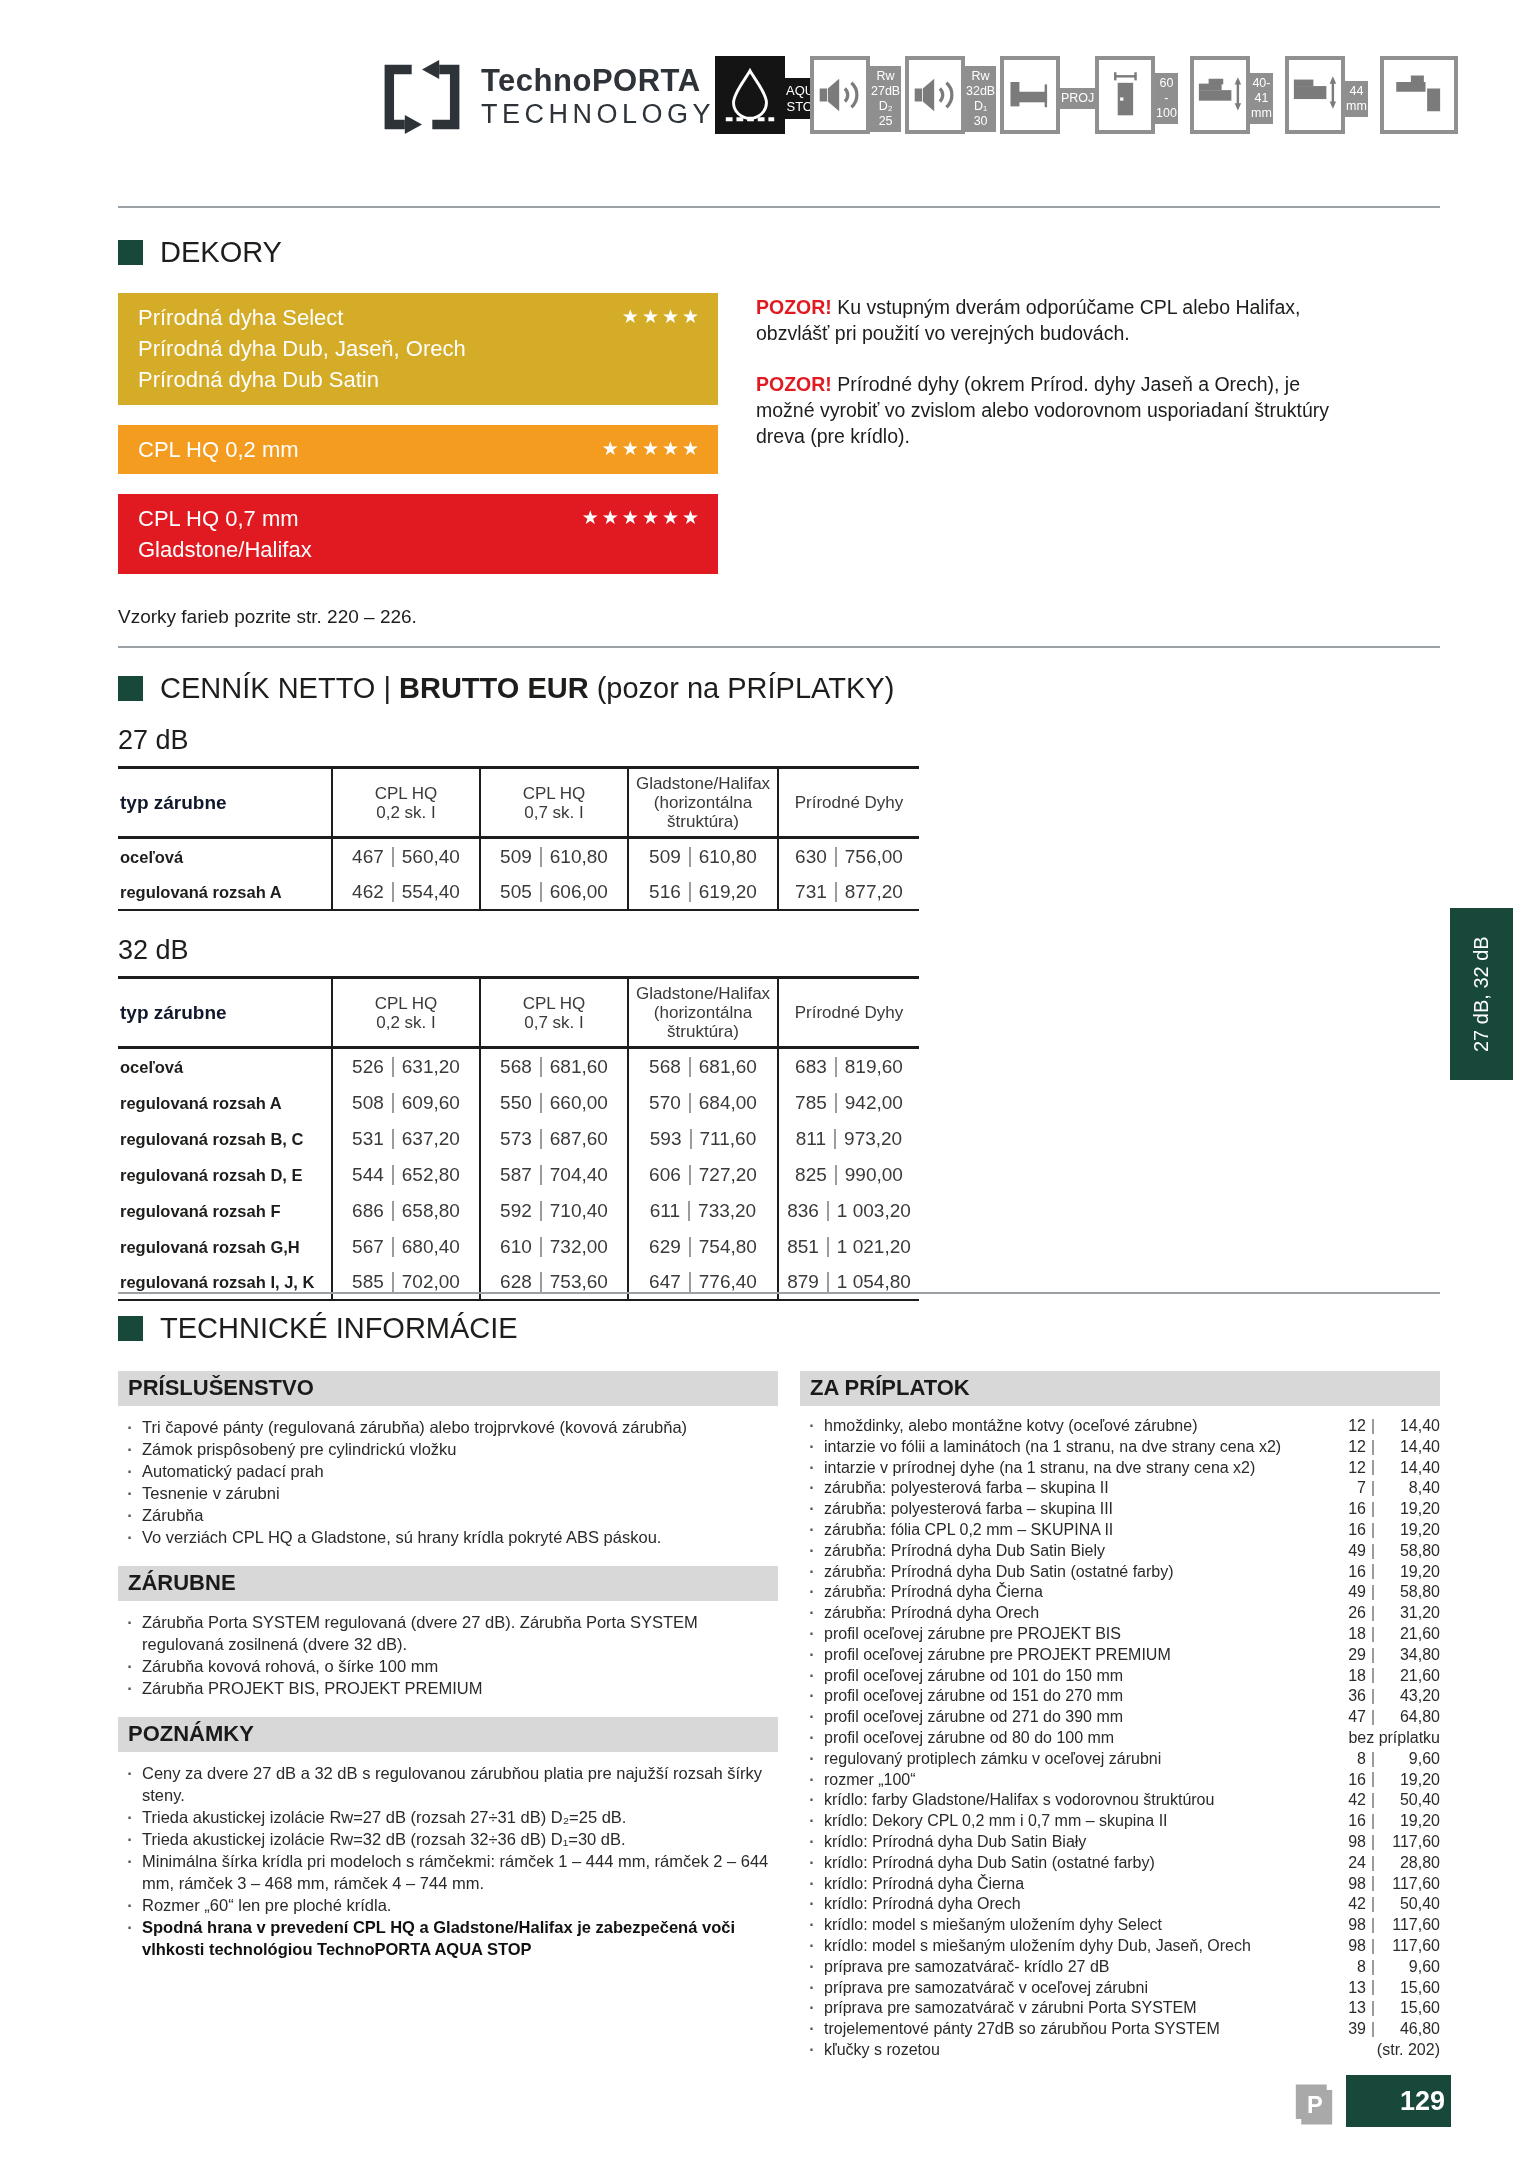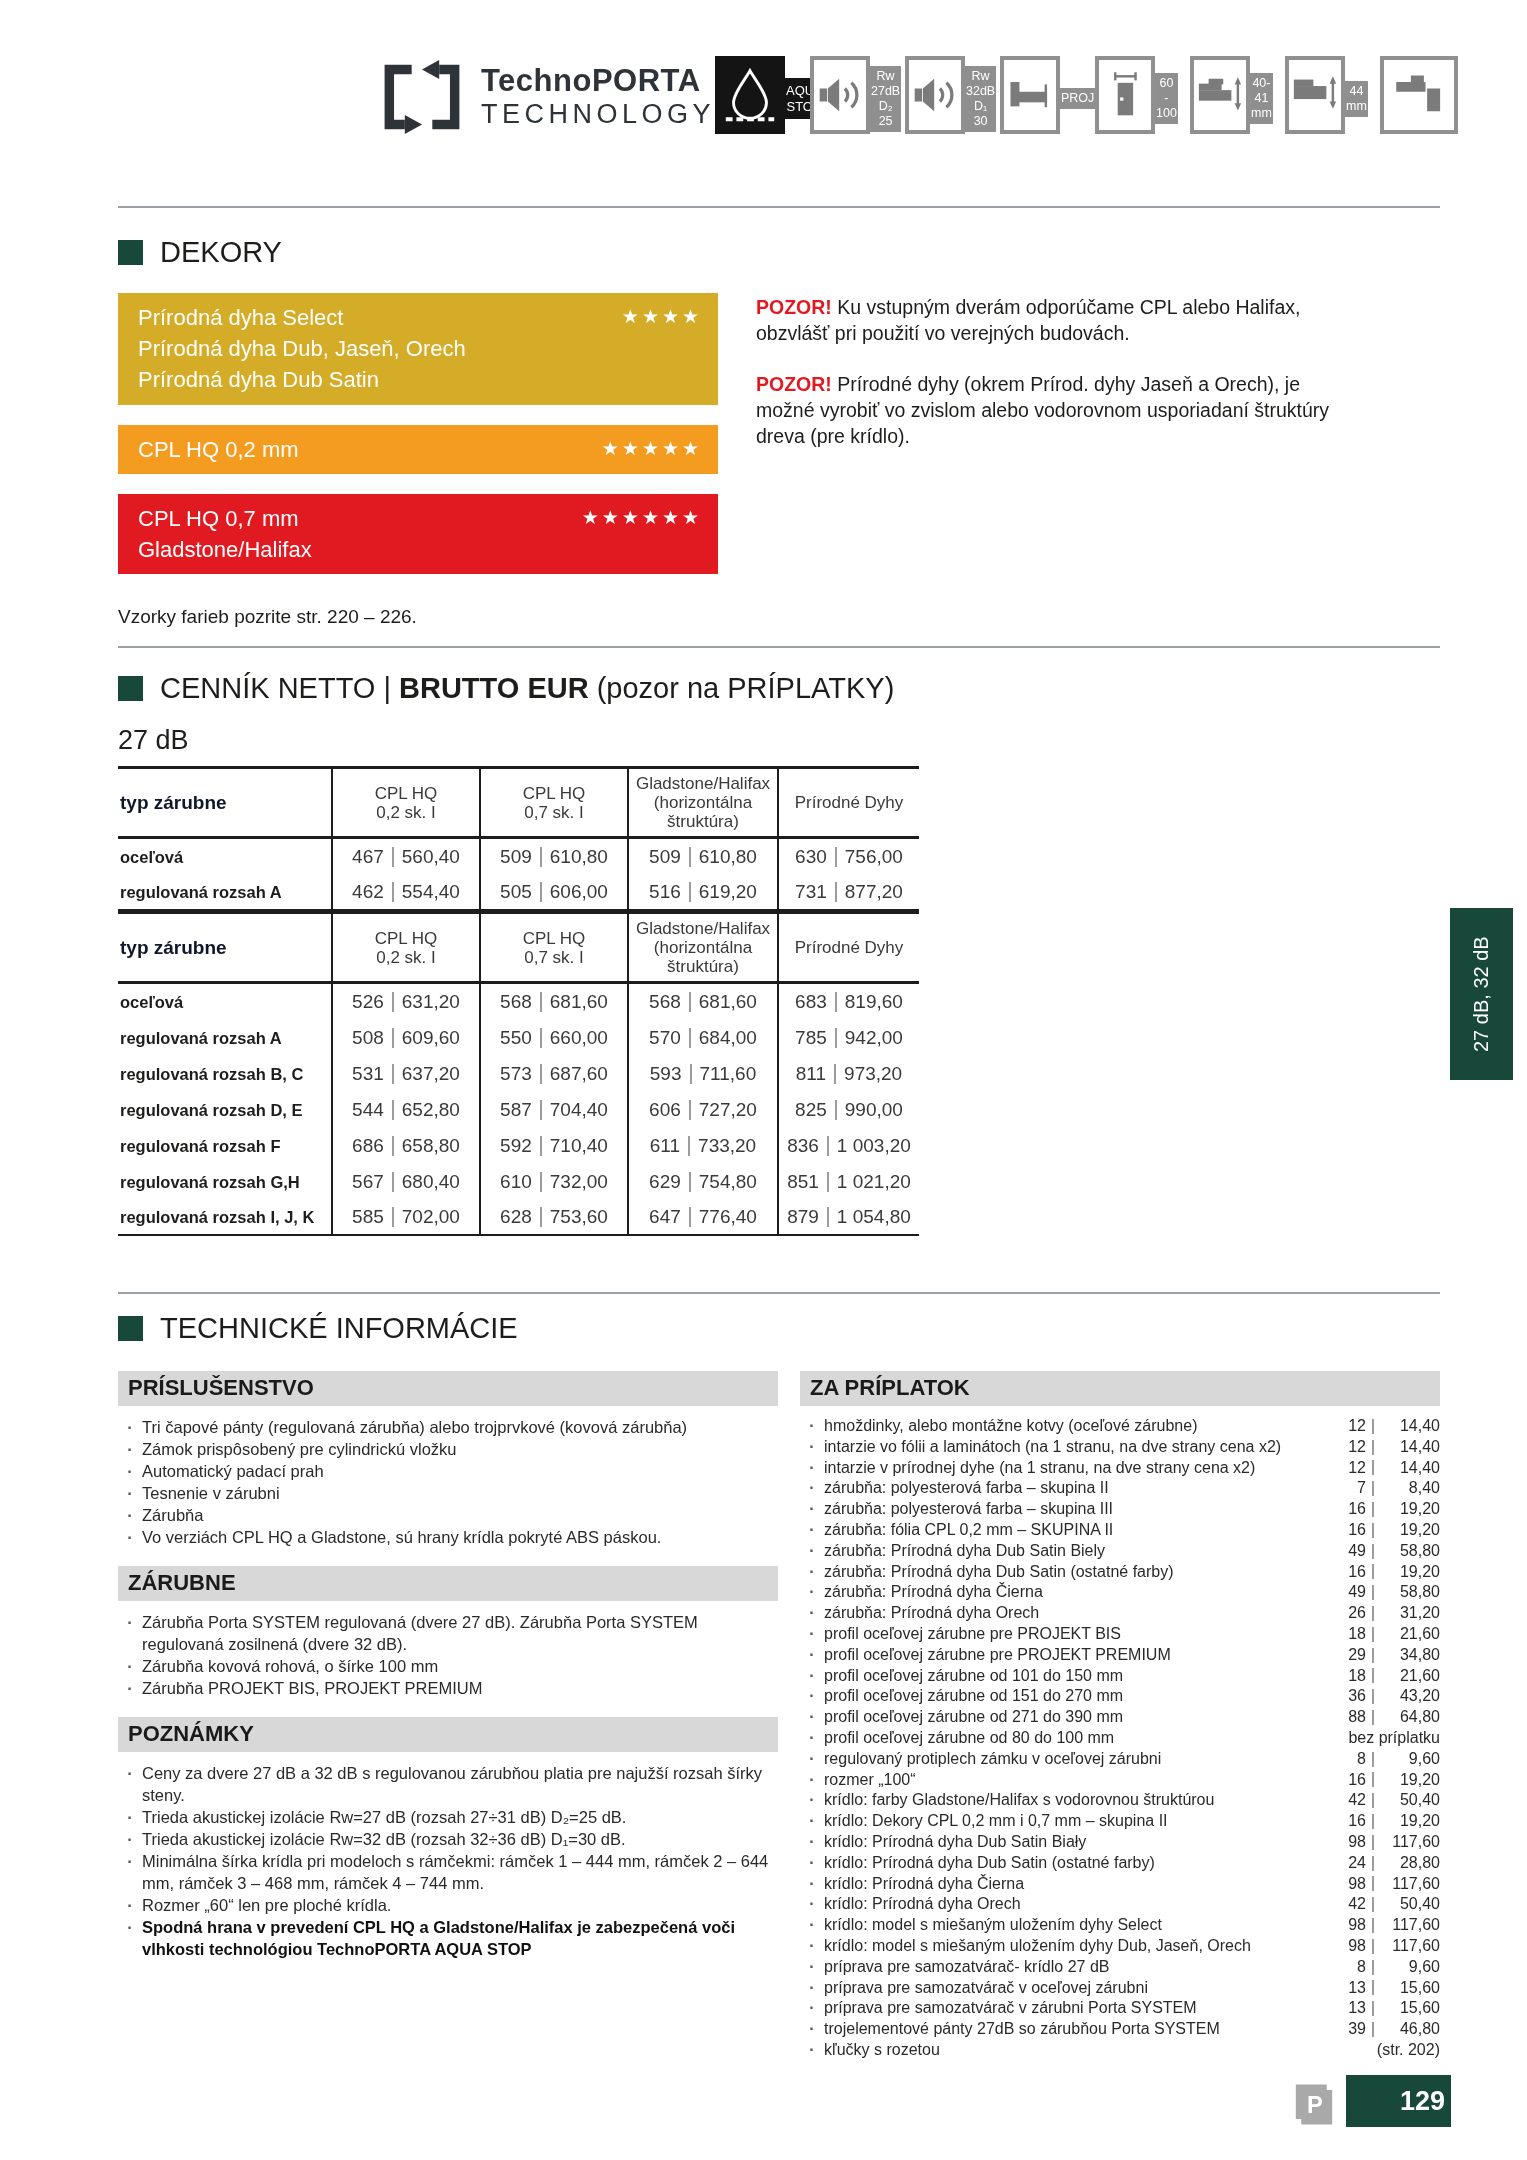--- a/index.html
+++ b/index.html
@@ -294,20 +294,21 @@
             <span class="num">516</span>
             <span class="vbar"></span>
             <span class="num">619,20</span>
           </div>
           <div class="td bottomline">
             <span class="num">731</span>
             <span class="vbar"></span>
             <span class="num">877,20</span>
           </div>
         </div>
+        <div class="tbl-caption second">32 dB</div>
         <div class="grid">
           <div class="th first csep">typ zárubne</div>
           <div class="th csep">CPL HQ
 0,2 sk. I</div>
           <div class="th csep">CPL HQ
 0,7  sk. I</div>
           <div class="th csep">Gladstone/Halifax
 (horizontálna
 štruktúra)</div>
           <div class="th">Prírodné Dyhy</div>
@@ -638,21 +639,21 @@
             <div class="pitem">
               <span class="dot">·</span>
               <span class="plabel">profil oceľovej zárubne od 151 do 270 mm</span>
               <span class="net">36</span>
               <span class="pbar"></span>
               <span class="gross">43,20</span>
             </div>
             <div class="pitem">
               <span class="dot">·</span>
               <span class="plabel">profil oceľovej zárubne od 271 do 390 mm</span>
-              <span class="net">88</span>
+              <span class="net">47</span>
               <span class="pbar"></span>
               <span class="gross">64,80</span>
             </div>
             <div class="pitem">
               <span class="dot">·</span>
               <span class="plabel">profil oceľovej zárubne od 80 do 100 mm</span>
               <span class="pnote">bez príplatku</span>
             </div>
             <div class="pitem">
               <span class="dot">·</span>

